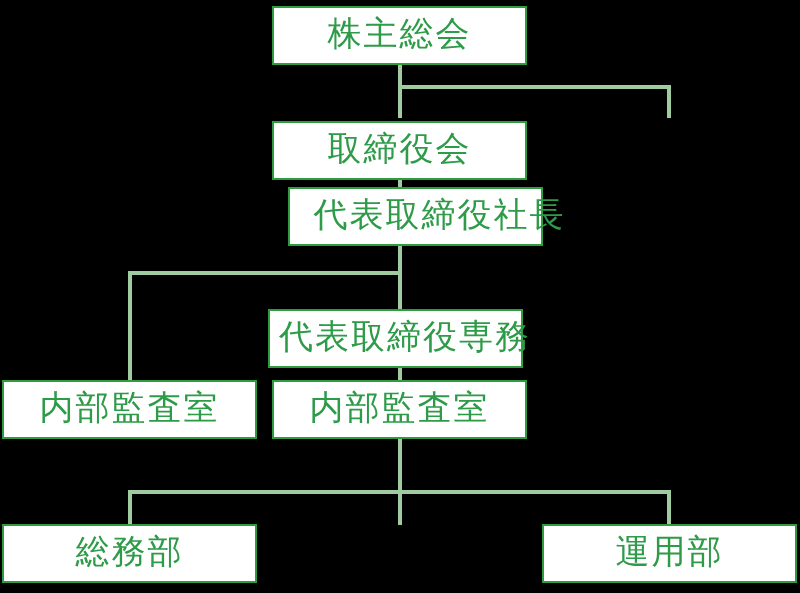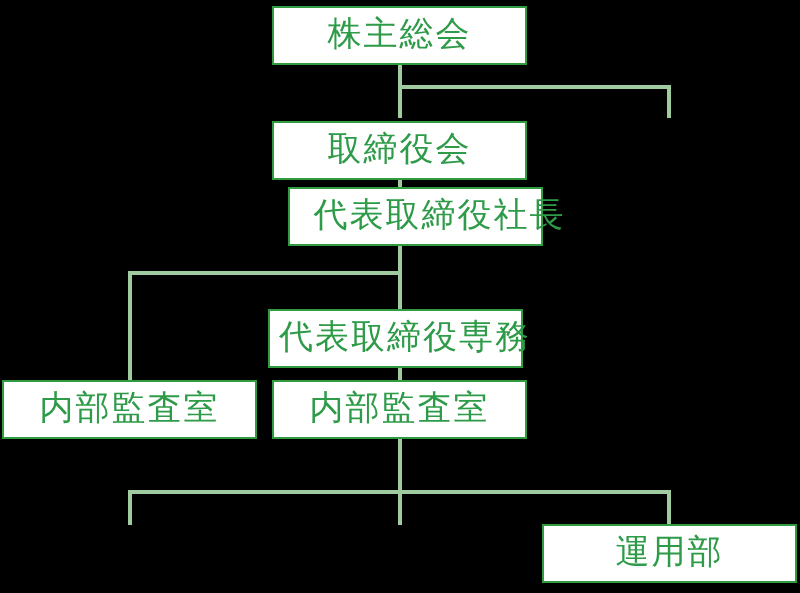--- a/index.html
+++ b/index.html
@@ -77,19 +77,22 @@
   </div>
 
   <div class="node" style="left:2px; top:380px;">
     <span>内部監査室</span>
   </div>
 
   <div class="node" style="left:272px; top:380px;">
     <span>内部監査室</span>
   </div>
 
+  <div class="node" style="left:2px; top:524px;">
+    <span>総務部</span>
+  </div>
 
 
   <div class="node" style="left:542px; top:524px;">
     <span>運用部</span>
   </div>
 
 </div>
 
 </body></html>

